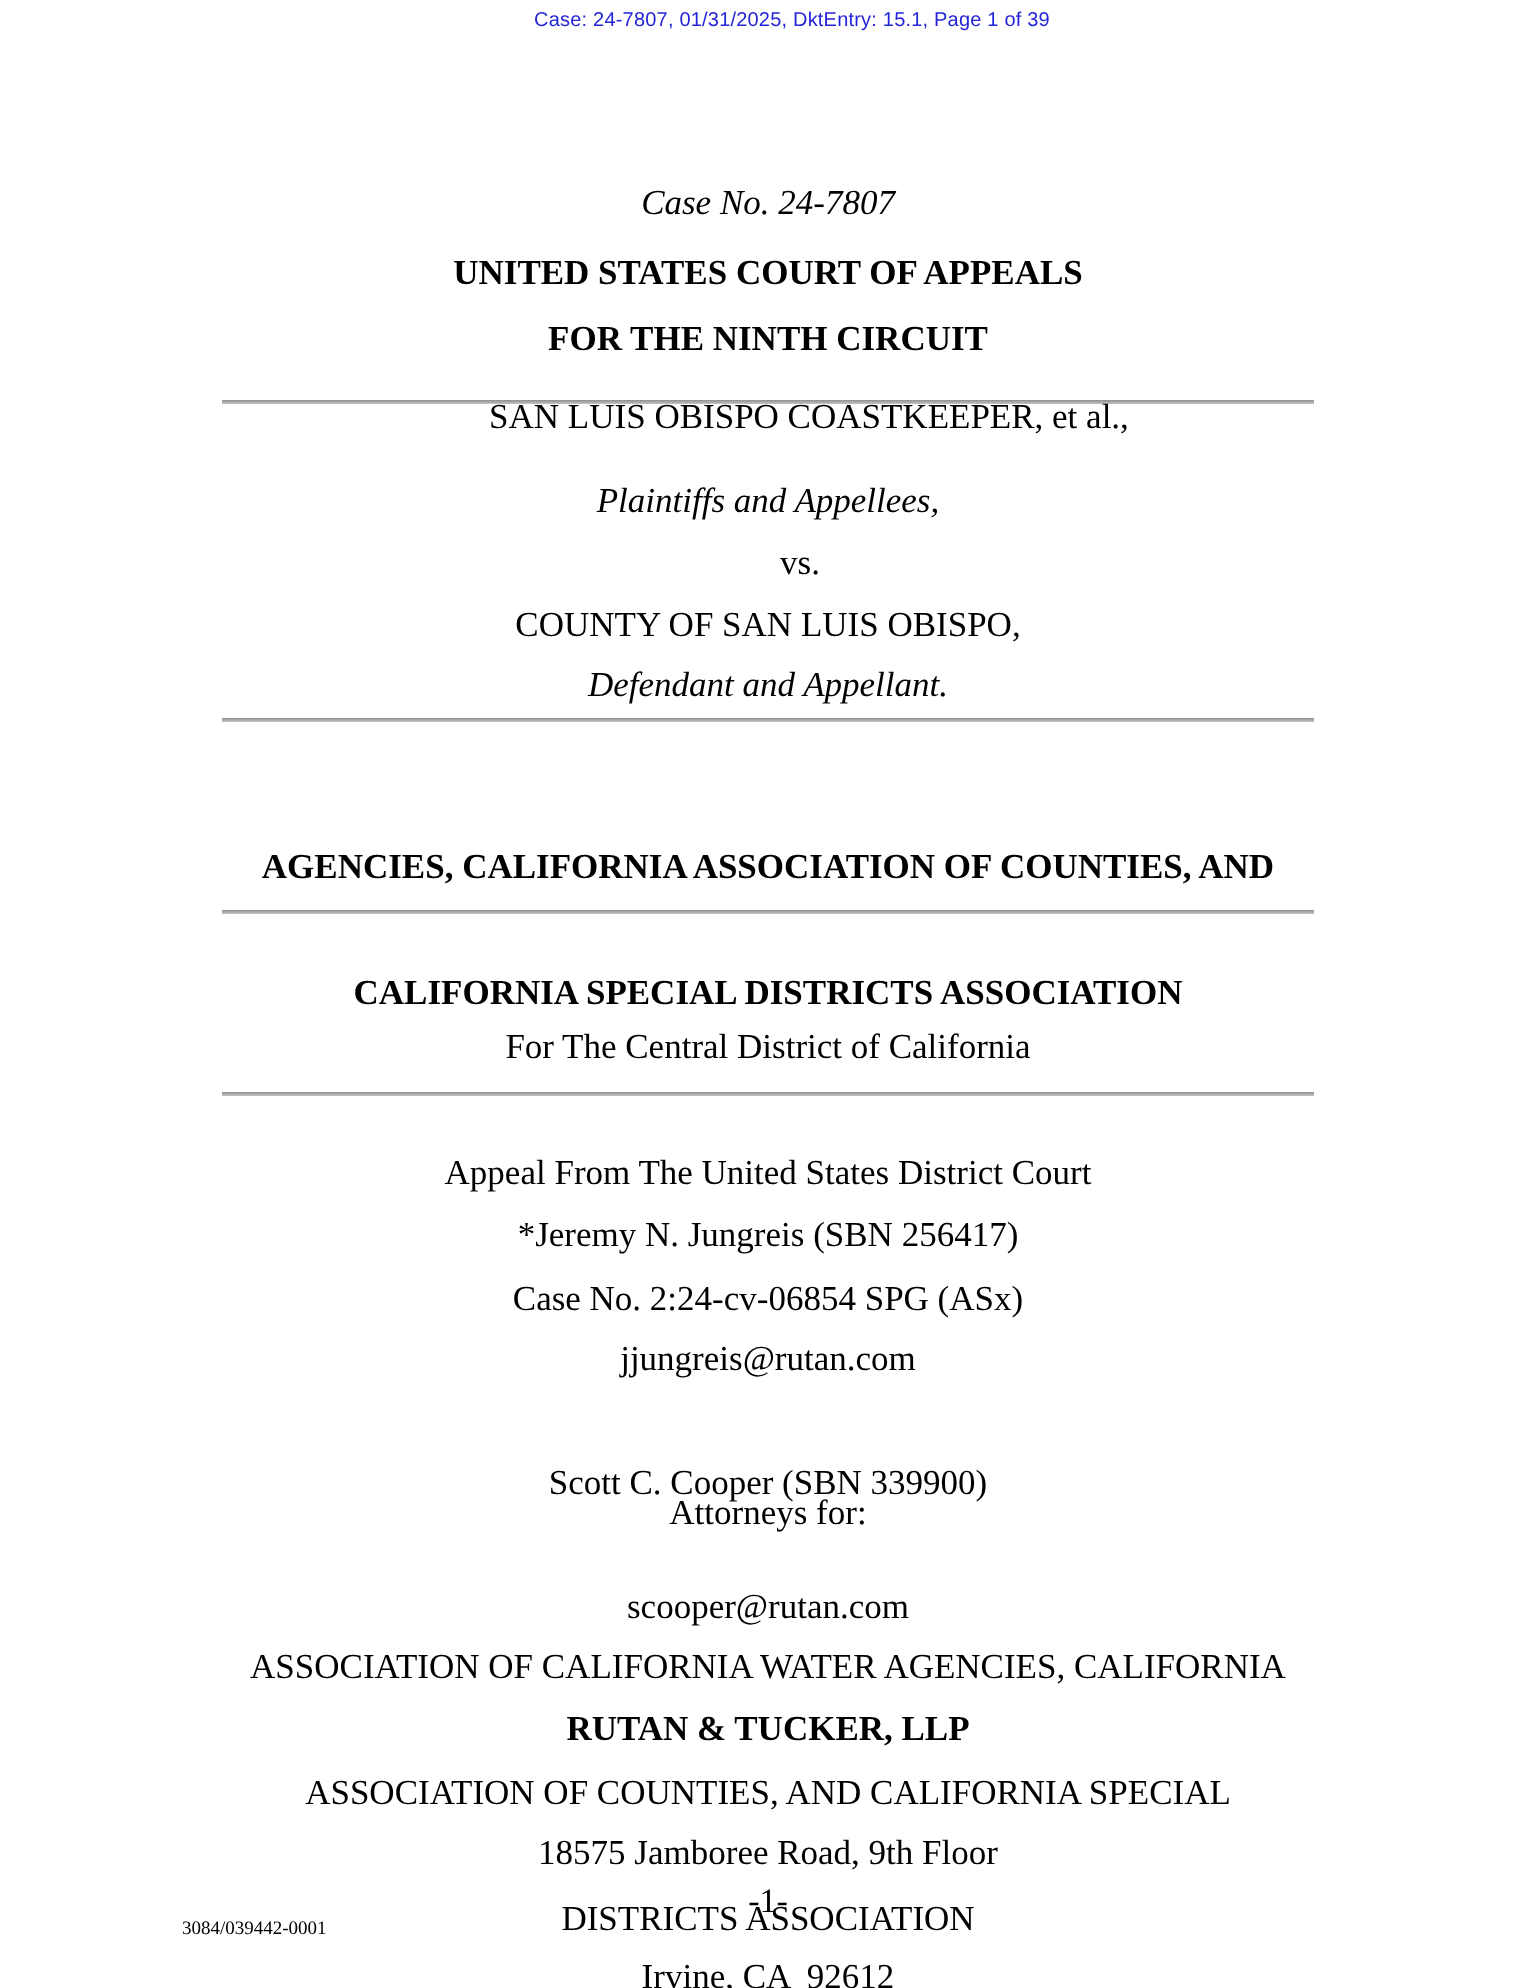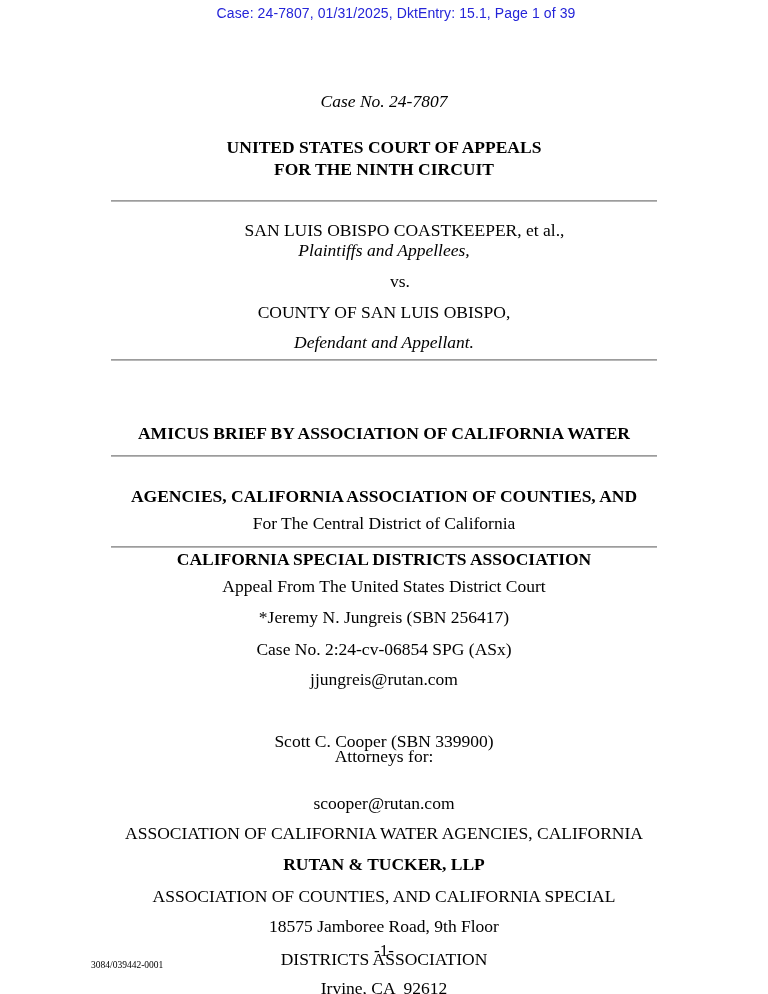--- a/index.html
+++ b/index.html
@@ -21,38 +21,38 @@
   .abs {
     position: absolute;
     left: 0;
     right: 0;
     text-align: center;
     white-space: pre-wrap;
   }
   .stamp {
     top: 5px;
     font-family: "Liberation Sans", sans-serif;
-    font-size: 14px;
+    font-size: 10px;
     letter-spacing: 0.1px;
     padding-left: 24px;
   }
   .bold   { font-weight: bold; }
   .italic { font-style: italic; }
   .rule {
     position: absolute;
     left: 111px;
     width: 546px;
     height: 2px;
     background: linear-gradient(#8f8f8f, #c4c4c4);
   }
   .case-no        { top: 91px; font-style: italic; }
-  .court-1        { top: 137px; font-family: Liberation Serif, serif; }
+  .court-1        { top: 126px; font-family: Liberation Serif, serif; }
   .court-2        { top: 159px; }
   .rule-1         { top: 200px; }
-  .plaintiff-name { top: 220px; margin-left: 41px; }
+  .plaintiff-name { top: 198px; margin-left: 41px; }
   .plaintiff-role { top: 240px; }
   .versus         { top: 271px; margin-left: 32px; }
   .defendant-name { top: 302px; }
   .defendant-role { top: 332px; }
   .rule-2         { top: 359px; }
   .brief-title    { top: 381px; line-height: 21px; }
   .rule-3         { top: 455px; }
   .appeal-info    { top: 471px; line-height: 21px; }
   .rule-4         { top: 546px; }
   .counsel-block  { top: 566px; line-height: 20.6px; }
@@ -84,21 +84,20 @@
 
   <div class="abs plaintiff-name">SAN LUIS OBISPO COASTKEEPER, et al.,</div>
   <div class="abs italic plaintiff-role">Plaintiffs and Appellees,</div>
   <div class="abs versus">vs.</div>
   <div class="abs defendant-name">COUNTY OF SAN LUIS OBISPO,</div>
   <div class="abs italic defendant-role">Defendant and Appellant.</div>
 
   <div class="rule rule-2"></div>
 
   <div class="abs bold brief-title">
-    <div>AMICUS BRIEF BY ASSOCIATION OF CALIFORNIA WATER</div>
     <div>AGENCIES, CALIFORNIA ASSOCIATION OF COUNTIES, AND</div>
     <div>CALIFORNIA SPECIAL DISTRICTS ASSOCIATION</div>
   </div>
 
   <div class="rule rule-3"></div>
 
   <div class="abs appeal-info">
     <div>For The Central District of California</div>
     <div>Appeal From The United States District Court</div>
     <div>Case No. 2:24-cv-06854 SPG (ASx)</div>

